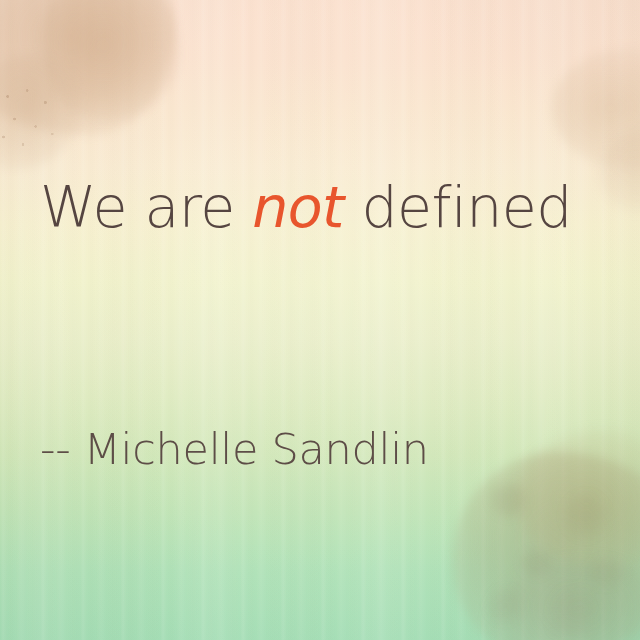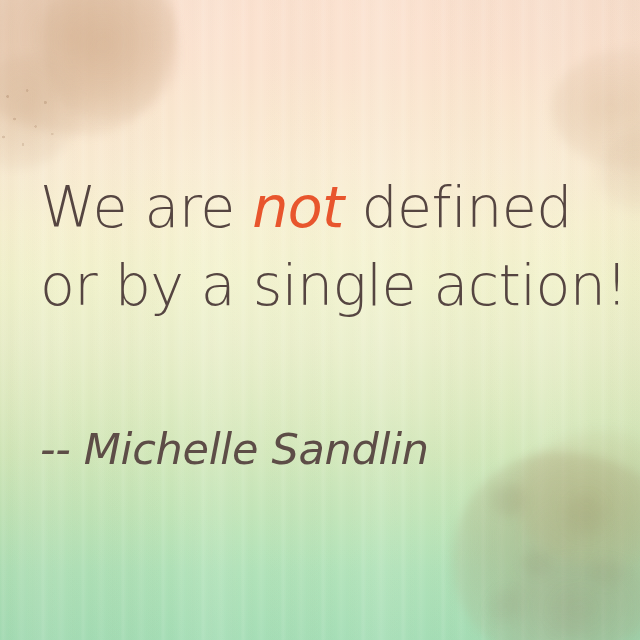--- a/index.html
+++ b/index.html
@@ -239,21 +239,20 @@
   #attribution {
     position:absolute;
     left:40px;
     top:424px;
     font-family:"DejaVu Sans", "Liberation Sans", sans-serif;
     font-size:43px;
     font-weight:300;
     letter-spacing:-0.3px;
     color:#5d4d47;
     white-space:nowrap;
-    font-style:italic;
   }
 </style>
 </head>
 <body>
 
 <div id="quote-card">
 
   <div class="bg-gradient"></div>
   <div class="bg-streaks"></div>
   <div class="bg-streaks2"></div>
@@ -271,19 +270,18 @@
   <div class="blotch blotch-br-c"></div>
   <div class="blotch blotch-br-mottle"></div>
 
   <div class="bg-vignette"></div>
 
   <div id="quote-text-block">
 
     <div class="quote-line"><span>We are </span><span class="emph-not">not</span><span> defined</span></div>
 
 
-    <div class="quote-line"><span>or by a single action!</span></div>
 
   </div>
 
   <div id="attribution">-- Michelle Sandlin</div>
 
 </div>
 
 </body></html>

